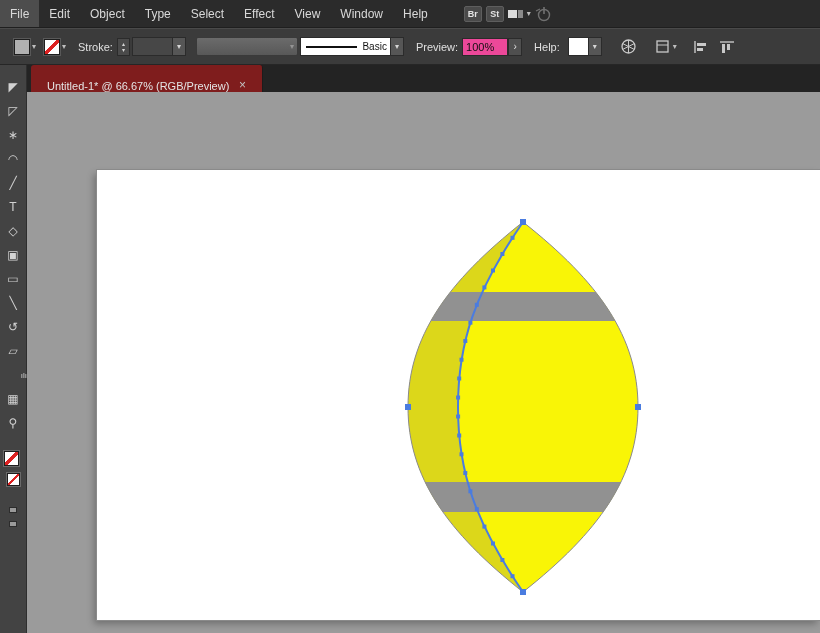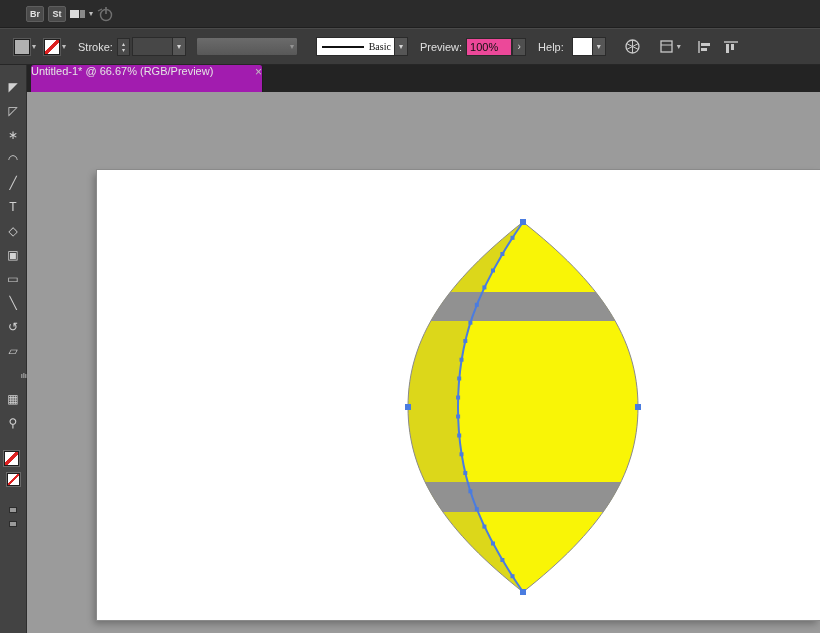--- a/index.html
+++ b/index.html
@@ -39,36 +39,36 @@
   .combo { height:19px; background:#474747; border:1px solid #2b2b2b; display:flex;
     align-items:center; }
   .combo .val { flex:1; padding:0 4px; }
   .combo .dd { width:13px; height:100%; background:#565656; color:#d5d5d5;
     display:flex; align-items:center; justify-content:center; font-size:8px;
     border-left:1px solid #2b2b2b; }
   #stroke-width-combo { width:54px; margin-left:2px; }
   #width-profile { width:102px; height:19px; margin-left:10px; border-radius:2px;
     background:linear-gradient(#6b6b6b,#585858); border:1px solid #3a3a3a;
     display:flex; align-items:center; justify-content:flex-end; padding-right:3px; }
-  #brush-combo { width:92px; margin-left:18px; background:#fff; color:#111;font-family:Liberation Serif, serif; }
+  #brush-combo { width:104px; margin-left:2px; background:#fff; color:#111; }
   #brush-combo .line { flex:1; height:2px; background:#111; margin:0 5px; }
   #brush-combo .bname { font-size:10px; margin-right:3px; }
   .white-input { width:46px; height:18px; border:1px solid #2b2b2b; background:#ec4899;
     color:#111; font-size:11px; padding:0 3px; font-family:"Liberation Sans",sans-serif; }
   .sq-btn { width:14px; height:18px; background:#4f4f4f; border:1px solid #2b2b2b;
     color:#ddd; display:flex; align-items:center; justify-content:center; font-size:10px; }
   #style-combo { width:34px; margin-left:4px; background:#fff; }
   #style-combo .val { height:100%; background:#fff; }
   .cb-icon { margin-left:18px; display:flex; align-items:center; gap:2px; }
 
   
   #tabstrip { position:absolute; left:27px; top:65px; width:793px; height:27px;
     background:#232323; display:flex; align-items:flex-end; }
-  #doc-tab { height:27px; width:232px; margin-left:4px; background:#a21caf;
-    color:#e4e4e4; font-size:11px; display:flex; align-items:flex-start; padding:0 0;
+  #doc-tab { height:27px; width:232px; margin-left:4px; background:#7f1d1d;
+    color:#e4e4e4; font-size:11px; display:flex; align-items:flex-end; padding:0 16px;
     border-right:1px solid #1c1c1c; border-top-left-radius:3px; border-top-right-radius:3px; }
   #doc-tab .title { flex:1; white-space:nowrap; overflow:hidden; }
   #tab-close { color:#c2c2c2; font-size:12px; margin-left:6px; cursor:default; }
 
   
   #leftcol { position:absolute; left:0; top:65px; width:27px; height:568px;
     background:#434343; border-right:1px solid #2e2e2e; }
   #tools { margin-top:10px; display:flex; flex-direction:column; align-items:center; }
   .tool { width:27px; height:24px; display:flex; align-items:center; justify-content:center;
     color:#d2d2d2; font-size:12px; cursor:default; }
@@ -86,20 +86,31 @@
   #canvas { position:absolute; left:27px; top:92px; width:793px; height:541px;
     background:#9b9b9b; }
   #artboard { position:absolute; left:70px; top:78px; width:723px; height:450px;
     background:#ffffff; box-shadow:0 0 0 1px #8a8a8a, -3px 4px 7px rgba(0,0,0,.28); }
   #art-svg { position:absolute; left:0; top:0; width:793px; height:541px; }
 </style>
 </head>
 <body>
 
 <div id="menubar">
+  <div id="menu-items">
+      <span class="menu-item active">File</span>
+      <span class="menu-item">Edit</span>
+      <span class="menu-item">Object</span>
+      <span class="menu-item">Type</span>
+      <span class="menu-item">Select</span>
+      <span class="menu-item">Effect</span>
+      <span class="menu-item">View</span>
+      <span class="menu-item">Window</span>
+      <span class="menu-item">Help</span>
+    </div>
   <div id="menubar-icons">
     <span class="app-sq">Br</span>
     <span class="app-sq">St</span>
     <span class="grid-ic">
       <span class="g1"></span>
       <span class="g2"></span>
     </span>
     <span class="chev">▾</span>
     <svg class="dim" width="18" height="16" viewBox="0 0 18 16">
       <circle cx="9" cy="9" r="5.5" fill="none" stroke="#aaaaaa" stroke-width="1.4"></circle>

